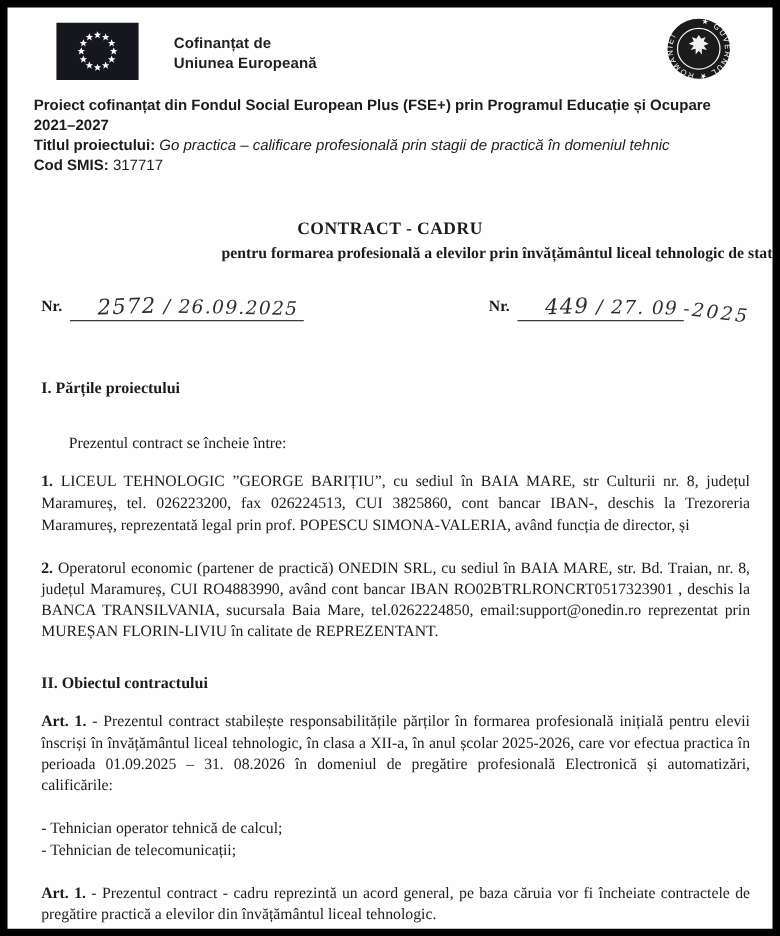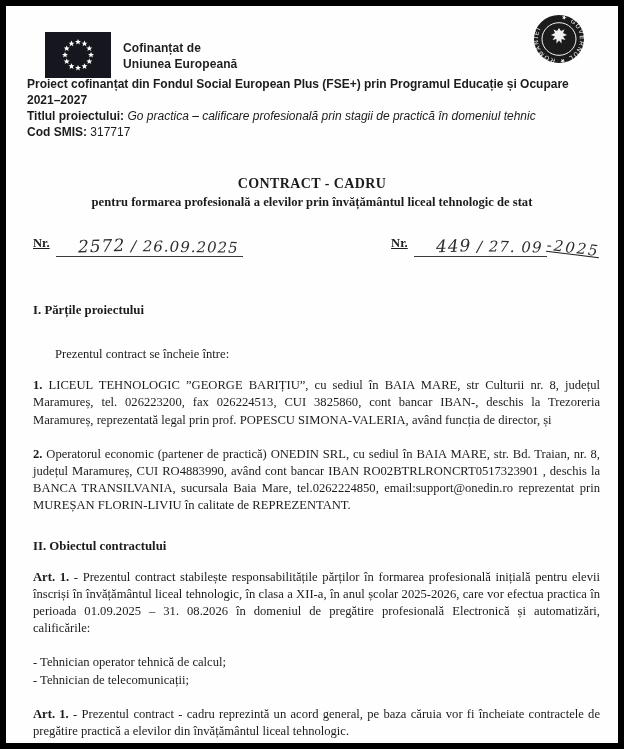--- a/index.html
+++ b/index.html
@@ -8,46 +8,46 @@
     width:612px;height:737px;
     border:6px solid #000;
     background:#fefefe;
     box-sizing:content-box;
     font-family:"Liberation Serif","DejaVu Serif",serif;
     color:#1c1c1c;
     overflow:hidden;
   }
   
   .header{position:relative;height:56px;margin-top:8px;}
-  .eu-block{position:absolute;left:39px;top:18px;display:flex;align-items:flex-start;gap:12px;}
+  .eu-block{position:absolute;left:39px;top:4px;display:flex;align-items:flex-start;gap:28px;}
   .eu-flag{display:block;}
   .eu-caption{
     font-family:"Liberation Sans","DejaVu Sans",sans-serif;
     font-weight:bold;font-size:12px;line-height:16px;color:#1f1f1f;
     padding-top:8px;letter-spacing:.1px;
   }
   .gov-seal{position:absolute;right:33px;top:0px;}
   
   .project{
     margin:6px 20px 0 21px;
     font-family:"Liberation Sans","DejaVu Sans",sans-serif;
     font-size:12px;line-height:16px;color:#1c1c1c;
   }
   .project .b{font-weight:bold;}
   .project .i{font-style:italic;font-weight:normal;}
   
   .title-block{margin-top:36px;text-align:center;font-weight:bold;}
   .title-main{font-size:14px;letter-spacing:.4px;font-family:Liberation Serif, serif;}
-  .title-sub{font-size:12.6px;margin-top:3px;}
+  .title-sub{font-size:12.6px;margin-top:3px;text-align:right;}
   
   .nr-row{
     display:flex;justify-content:space-between;
     margin:26px 18px 0 27px;align-items:flex-end;
   }
-  .nr-group{display:flex;align-items:flex-start;text-decoration:underline;}
+  .nr-group{display:flex;align-items:center;}
   .nr-label{font-weight:bold;font-size:12.6px;padding-bottom:2px;}
   .blank{
     display:inline-block;border-bottom:1.6px solid #3a3a3a;
     margin-left:6px;white-space:nowrap;
   }
   .hand{
     font-family:"DejaVu Serif",serif;font-style:italic;
     font-size:17px;color:#2d2d2d;letter-spacing:1px;
     display:inline-block;
   }

